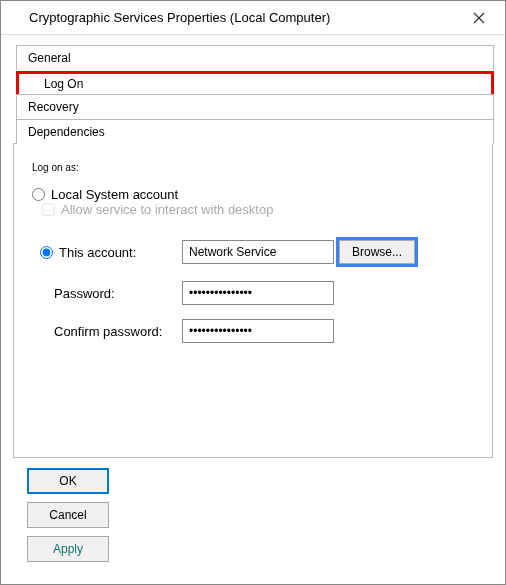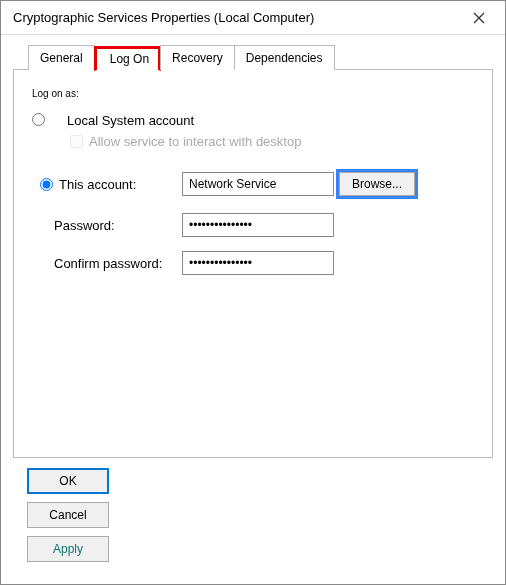--- a/index.html
+++ b/index.html
@@ -16,21 +16,21 @@
       height: 585px;
       border: 1px solid #888;
       background: #fff;
       display: flex;
       flex-direction: column;
     }
     .titlebar {
       height: 34px;
       display: flex;
       align-items: center;
-      padding: 0 6px 0 12px;
+      padding: 0 6px 0 28px;
       border-bottom: 1px solid #ddd;
     }
     .titlebar .title {
       flex: 1;
       font-size: 13px;
       color: #000;
     }
     .close-btn {
       width: 40px;
       height: 28px;
@@ -44,68 +44,67 @@
     .content {
       flex: 1;
       padding: 10px 12px 8px 12px;
       display: flex;
       flex-direction: column;
     }
     .tabs {
       display: flex;
       position: relative;
       z-index: 2;
-      margin-left: 15px;
+      margin-left: 3px;
+      flex-direction: column;
     }
     .tab {
       padding: 5px 11px 5px 11px;
       border: 1px solid #bbb;
       border-bottom: none;
       background: #fff;
       margin-right: -1px;
       font-size: 12px;
       color: #000;
       position: relative;
     }
     .tab.active {
       background: #fff;
       border-bottom: 1px solid #fff;
       top: 1px;
     }
     .tab-highlight {
       border: 3px solid #e60000;
-      padding: 3px 9px 3px 13px;
+      padding: 3px 9px 3px 25px;
     }
     .tab-panel {
       border: 1px solid #bbb;
       flex: 1;
       margin-top: -1px;
       padding: 18px 18px;
       position: relative;
       z-index: 1;
       background: #fff;
     }
     .section-label {
       font-size: 10px;
       margin-bottom: 14px;
     }
     .radio-row {
       display: flex;
-      align-items: flex-start;
-      margin-bottom: 6px;
-      font-size: 13px;
-      gap: 16px;
+      align-items: center;
+      font-size: 13px;
     }
     .radio-row input[type=radio] {
       margin-right: 6px;
     }
     .checkbox-sub {
       display: flex;
       align-items: center;
-      margin-left: 38px;
+      margin-left: 10px;
       margin-bottom: 20px;
       color: #aaa;
       font-size: 13px;
     }
     .checkbox-sub input[type=checkbox] {
       margin-right: 6px;
       opacity: 0.5;
     }
     .account-row {
       display: flex;

